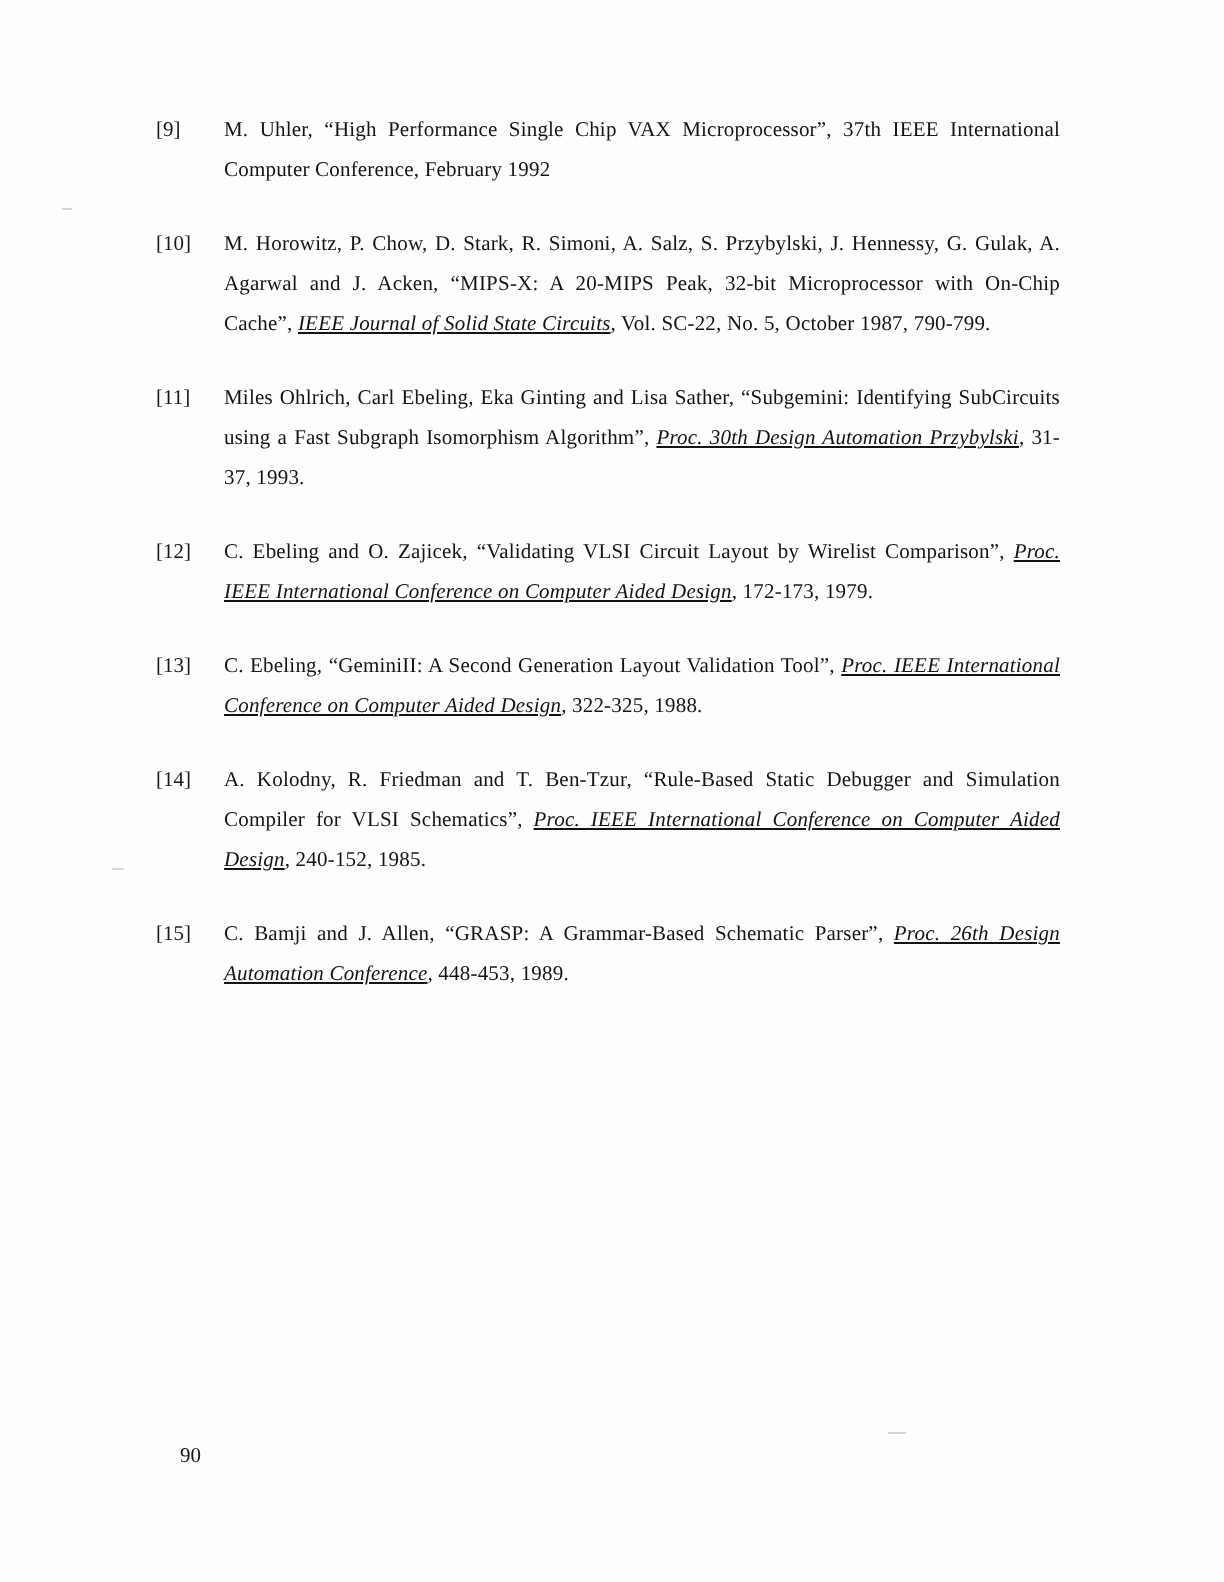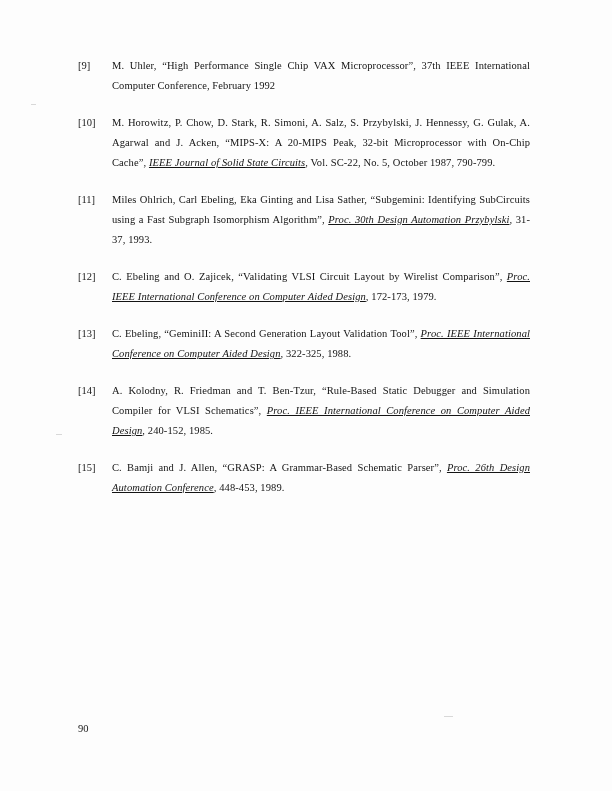--- a/index.html
+++ b/index.html
@@ -48,21 +48,21 @@
     text-align: justify;
     color: #141414;
     letter-spacing: 0.1px;
   }
   .ref-body i {
     font-style: italic;
     text-decoration: underline;
   }
   .page-number {
     position: absolute;
-    left: 78px;
+    left: 90px;
     top: 723px;
     font-size: 10.5px;
     color: #181818;
   }
   .edge-mark {
     position: absolute;
     background: #d8d8d8;
   }
   .mark-a { left: 31px; top: 104px; width: 5px; height: 1px; }
   .mark-b { left: 56px; top: 434px; width: 6px; height: 1px; }

